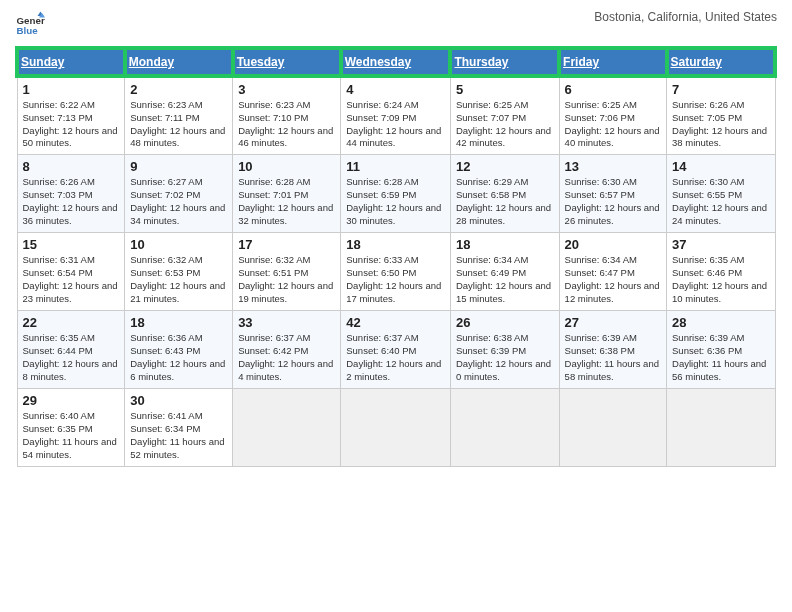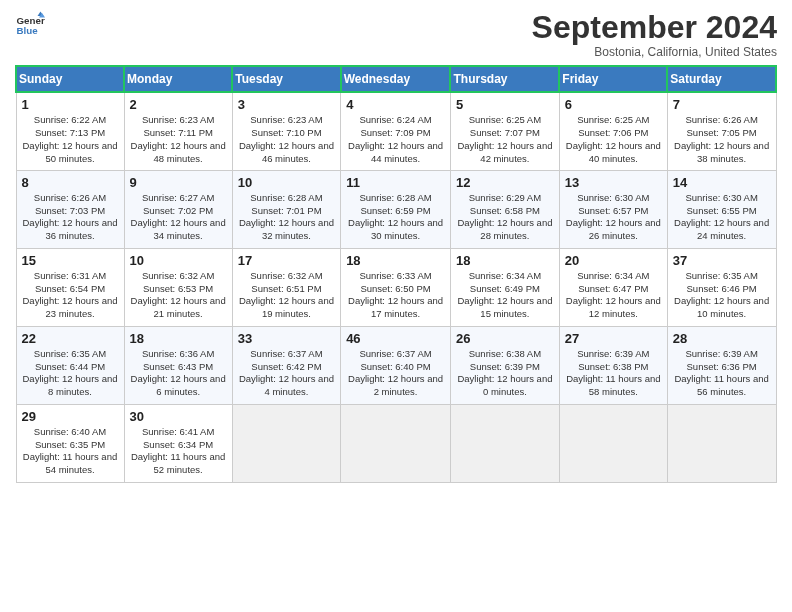--- a/index.html
+++ b/index.html
@@ -47,21 +47,22 @@
       border-collapse: collapse;
       font-size: 10px;
     }
     thead th {
       background: #3a7abf;
       color: #fff;
       text-align: left;
       padding: 5px 2px;
       font-size: 12px;
       font-weight: bold;
-      border: 2px solid #22c55e;
+      border: 4px solid #22c55e;
+      text-decoration: underline;
     }
     tbody td {
       border: 1px solid #ccc;
       vertical-align: top;
       padding: 4px 5px;
       height: 78px;
       width: 113px;
       background: #fff;
     }
     tbody tr:nth-child(even) td {
@@ -71,41 +72,39 @@
       font-size: 13px;
       font-weight: bold;
       color: #222;
       display: block;
       margin-bottom: 2px;
     }
     .day-info {
       font-size: 9.5px;
       color: #333;
       line-height: 1.35;
-      text-align: center;
     }
     td.empty {
       background: #f0f0f0 !important;
     }
   </style>
 </head>
 <body>
 
 <div class="container">
   <div class="header-row">
     <div class="logo">
       <svg class="logo-icon" viewBox="0 0 40 40">
         <text x="2" y="18" font-size="13" font-weight="bold" fill="#333">General</text>
         <text x="2" y="32" font-size="13" font-weight="bold" fill="#3a7abf">Blue</text>
         <polygon points="30,8 38,8 34,2" fill="#3a7abf"></polygon>
         <polygon points="32,10 40,10 36,4" fill="#5a9adf"></polygon>
       </svg>
     </div>
     <div class="title-block">
-      <div class="month-title">September 2024</div>
       <div class="location">Bostonia, California, United States</div>
     </div>
   </div>
 
   <table>
     <thead>
       <tr>
         <th>Sunday</th>
         <th>Monday</th>
         <th>Tuesday</th>
@@ -309,21 +308,21 @@
       </td>
           <td>
         <span class="day-number">33</span>
         <div class="day-info">
           Sunrise: 6:37 AM<br>
           Sunset: 6:42 PM<br>
           Daylight: 12 hours and 4 minutes.
         </div>
       </td>
           <td>
-        <span class="day-number">46</span>
+        <span class="day-number">42</span>
         <div class="day-info">
           Sunrise: 6:37 AM<br>
           Sunset: 6:40 PM<br>
           Daylight: 12 hours and 2 minutes.
         </div>
       </td>
           <td>
         <span class="day-number">26</span>
         <div class="day-info">
           Sunrise: 6:38 AM<br>

